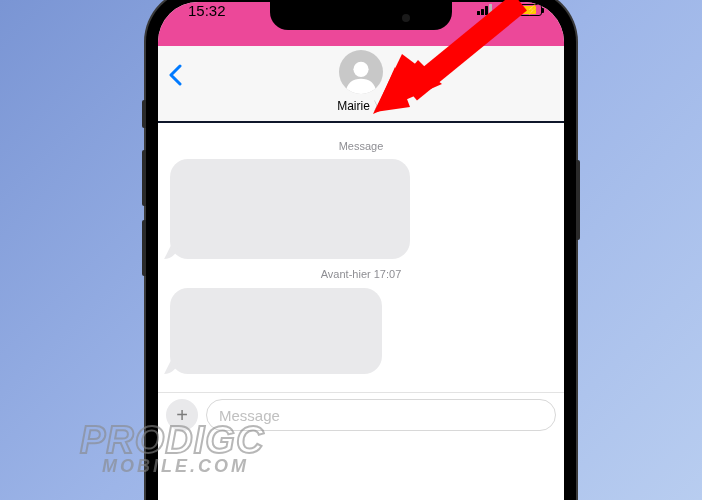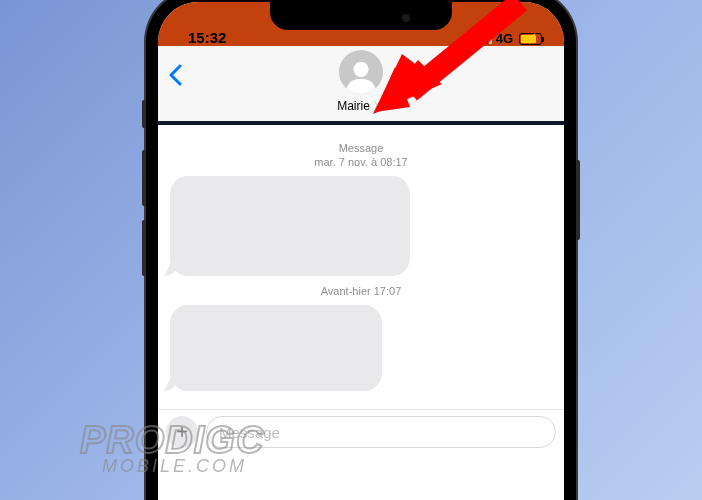--- a/index.html
+++ b/index.html
@@ -74,25 +74,25 @@
       width: 8px;
       height: 8px;
       background: #1a1a1a;
       border-radius: 50%;
     }
     
     .status-bar {
       height: 44px;
       display: flex;
       justify-content: space-between;
-      align-items: flex-end;
+      align-items: flex-start;
       padding: 0 22px;
       font-size: 15px;
-      font-weight: 700;
-      background: #c2410c;
+      font-weight: 400;
+      background: #ec4899;
     }
     
     .status-time { margin-left: 8px; }
     
     .status-right {
       display: flex;
       align-items: center;
       gap: 4px;
       font-size: 13px;
     }
@@ -143,21 +143,21 @@
     .bolt {
       position: absolute;
       left: 6px;
       top: -1px;
       font-size: 10px;
       color: #000;
     }
     
     .nav-header {
       background: #f7f7f7;
-      border-bottom: 4px solid #0f172a;
+      border-bottom: 2px solid #0f172a;
       padding: 4px 12px 6px;
       text-align: center;
       position: relative;
     }
     
     .back-btn {
       position: absolute;
       left: 10px;
       top: 18px;
       color: #007aff;
@@ -275,21 +275,21 @@
     .watermark .line1 {
       font-size: 38px;
       font-weight: 900;
       letter-spacing: 1px;
       color: transparent;
       -webkit-text-stroke: 2px #888;
       font-style: italic;
     }
     .watermark .line2 {
       font-size: 18px;
-      font-weight: 400;
+      font-weight: 700;
       letter-spacing: 3px;
       color: #888;
       margin-top: -6px;
       margin-left: 22px;
       font-style: italic;
     }
   </style>
 </head>
 <body>
 
@@ -333,21 +333,20 @@
       </div>
       <div class="contact-row">
         <span>Mairie</span>
         <span class="chev">〉</span>
       </div>
     </div>
 
     <div class="messages">
       <div class="timestamp">
         <div>Message</div>
-        <div>mar. 7 nov. à 08:17</div>
       </div>
       <div class="bubble b1"></div>
 
       <div class="timestamp">Avant-hier 17:07</div>
       <div class="bubble b2"></div>
     </div>
 
     <div class="input-bar">
       <div class="plus-btn">+</div>
       <div class="msg-input">

